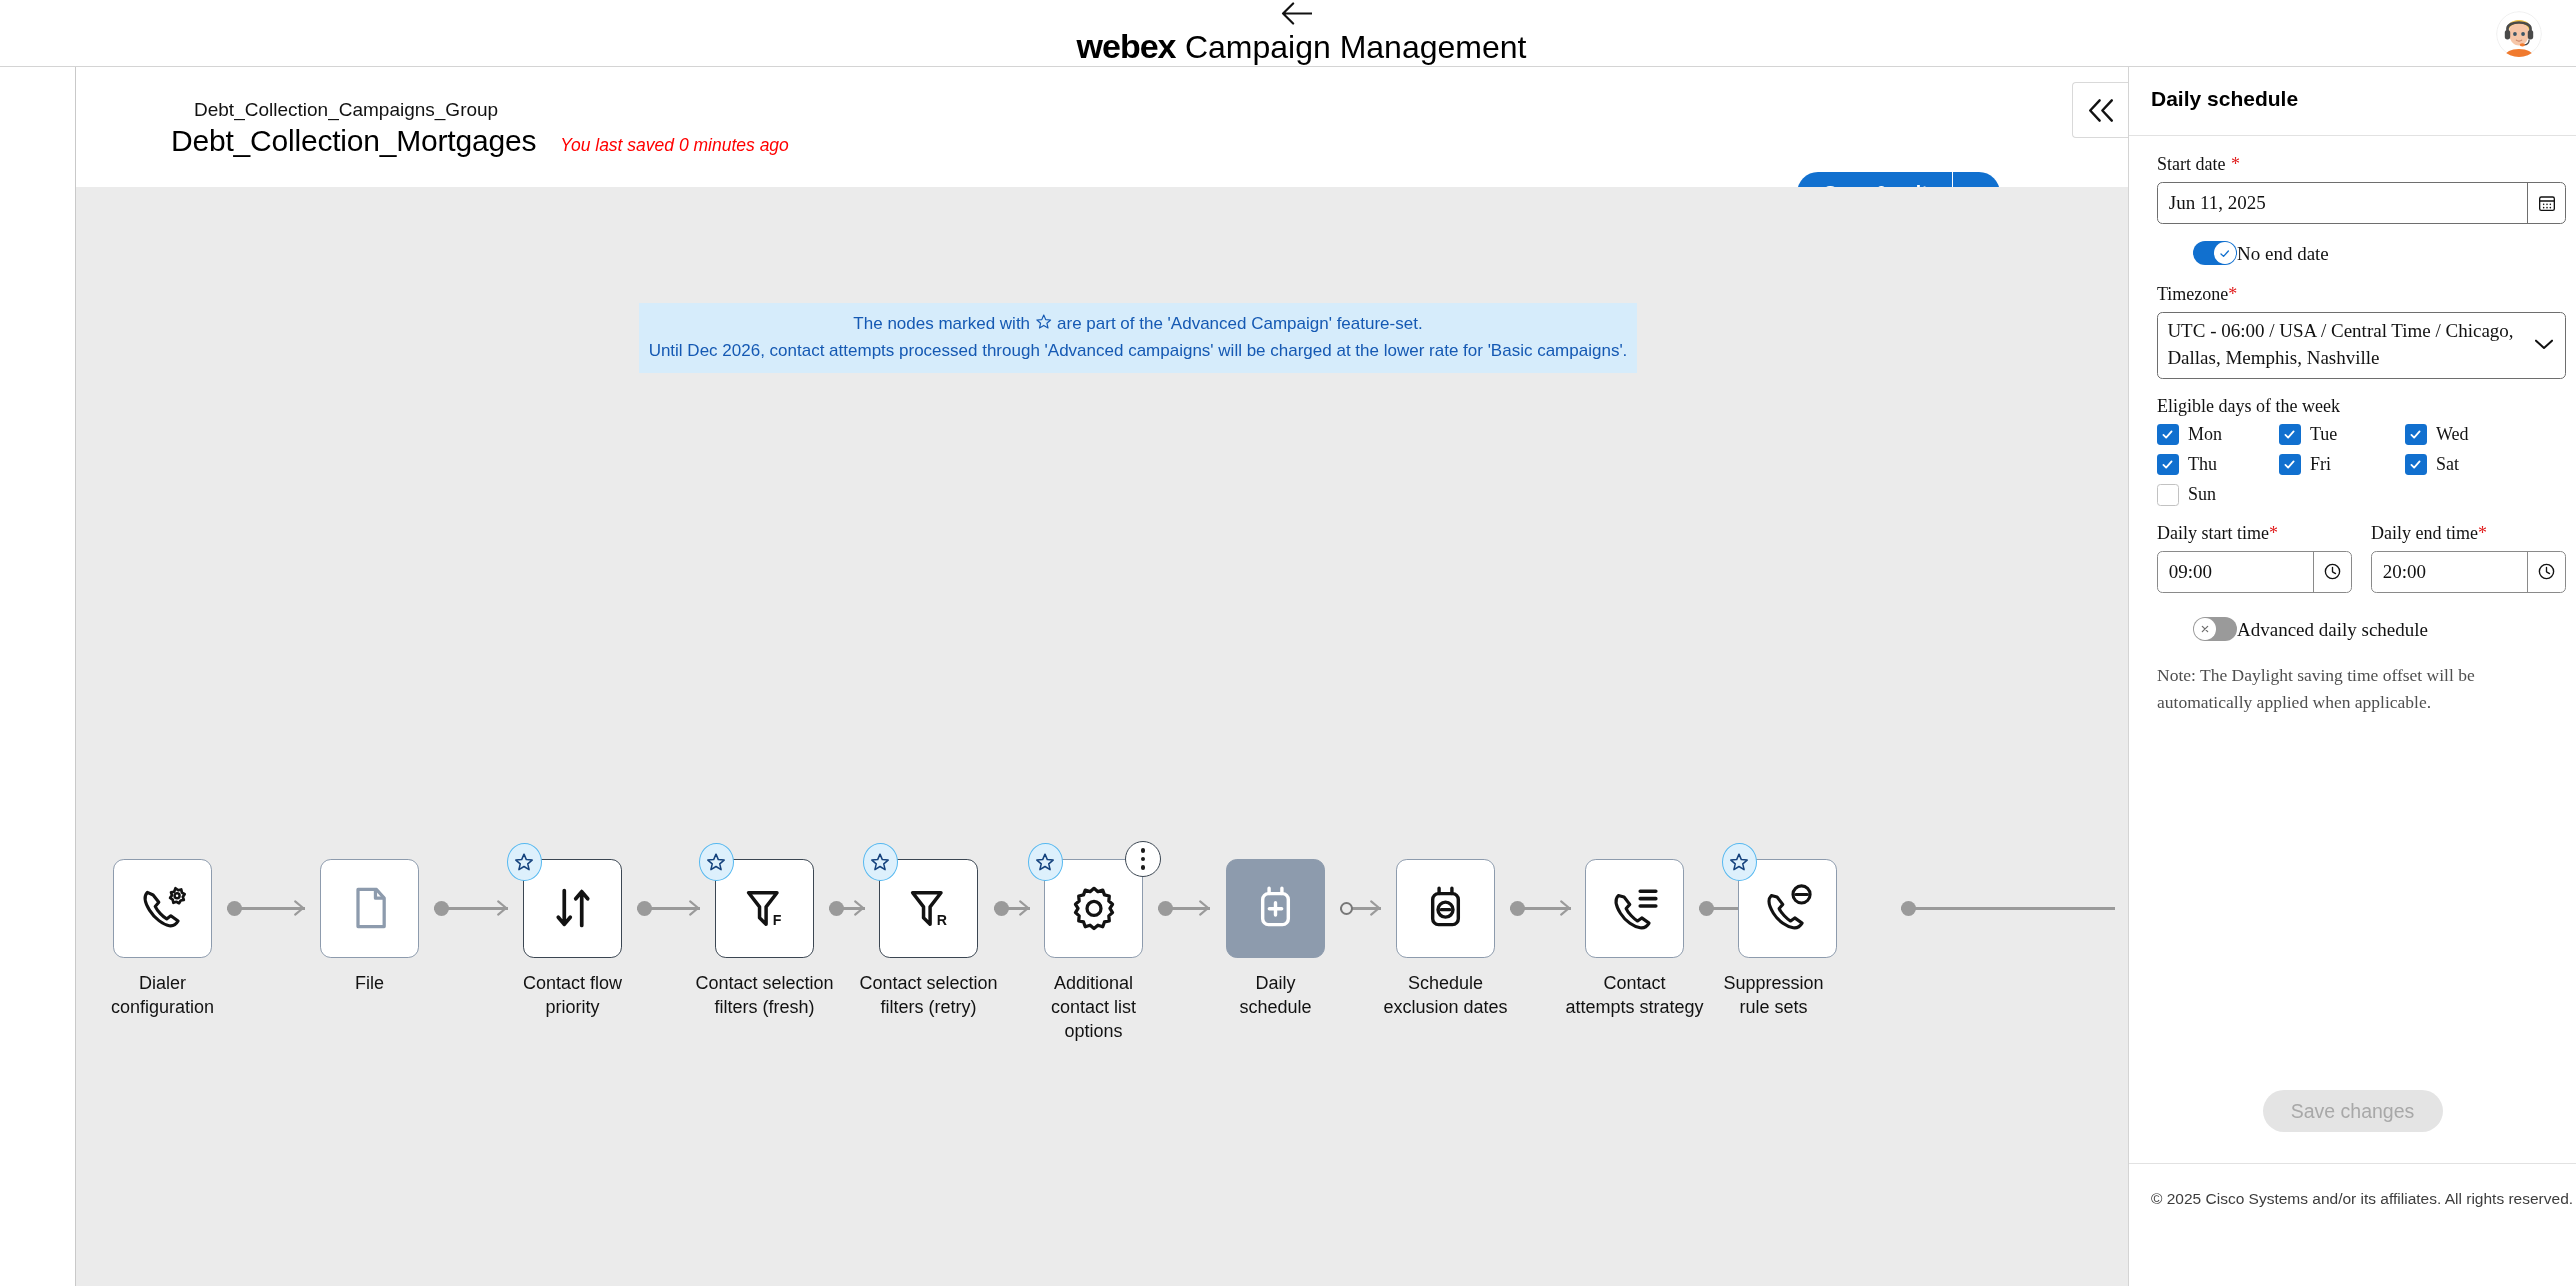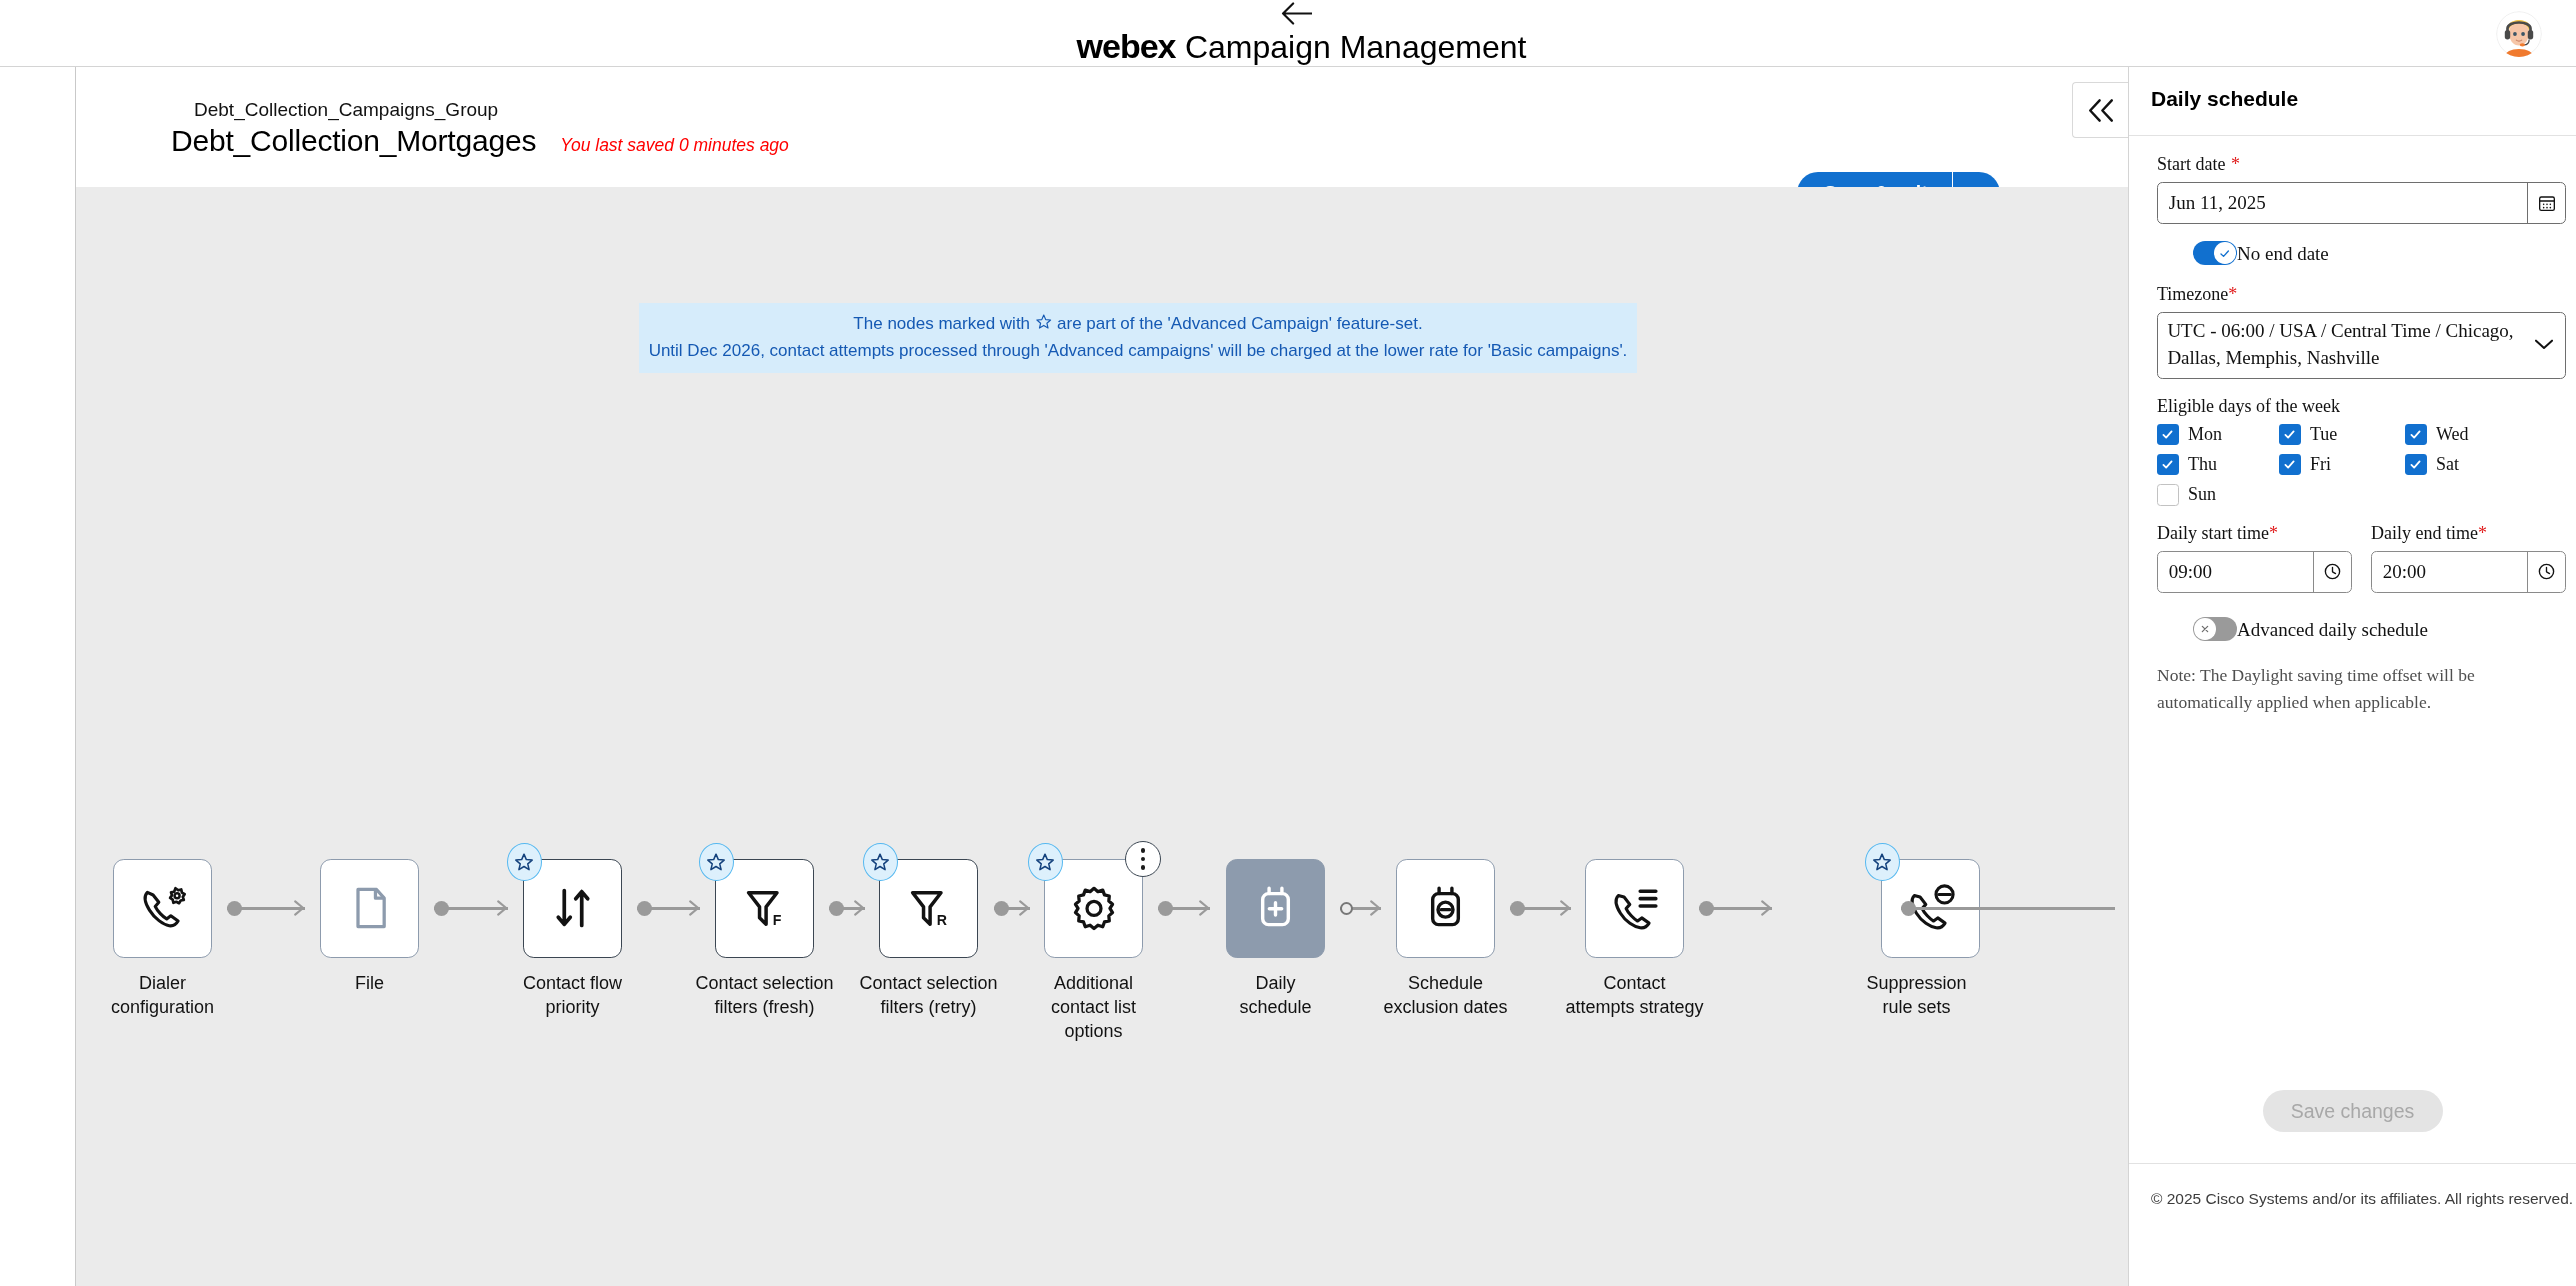--- a/index.html
+++ b/index.html
@@ -484,21 +484,21 @@
               <div>attempts strategy</div>
             </div>
           </div>
           <div class="connector" style="left: 1623px; width: 73px;">
             <span class="conn-line"></span>
             <span class="conn-dot"></span>
             <span class="conn-arrow"><svg width="23" height="20" viewBox="0 0 34 30">
                 <path d="M18 5 L30 15 L18 25" fill="none" stroke="#9a9a9a" stroke-width="3.2" stroke-linecap="round" stroke-linejoin="round"></path>
               </svg></span>
           </div>
-          <div class="node-wrap" style="left: 1777px; padding-left: 28px;">
+          <div class="node-wrap" style="left: 1634px; padding-left: 28px;">
             <div class="node-box">
               <span><svg width="50" height="50" viewBox="0 0 48 48">
                   <path d="M8 12 C5 15 5 21 10 29 C15 37 23 42 29 43 C33 43.6 36 41 37.5 38.5 L30.5 33.5 L26.5 36.5 C23 34.5 17.5 29 15.5 24.5 L19 20.5 L13.5 13.5 Z" fill="none" stroke="#121212" stroke-width="3" stroke-linejoin="round"></path>
                   <circle cx="37" cy="11" r="8.2" fill="none" stroke="#121212" stroke-width="3"></circle>
                   <path d="M31.5 11 H42.5" stroke="#121212" stroke-width="3" stroke-linecap="round"></path>
                 </svg></span>
               <span class="star-badge">
                 <svg width="20" height="20" viewBox="0 0 24 24">
                   <path d="M12 2.6 L14.8 9.1 L21.8 9.7 L16.5 14.3 L18.1 21.2 L12 17.4 L5.9 21.2 L7.5 14.3 L2.2 9.7 L9.2 9.1 Z" fill="none" stroke="#14427d" stroke-width="1.8" stroke-linejoin="round"></path>
                 </svg>

